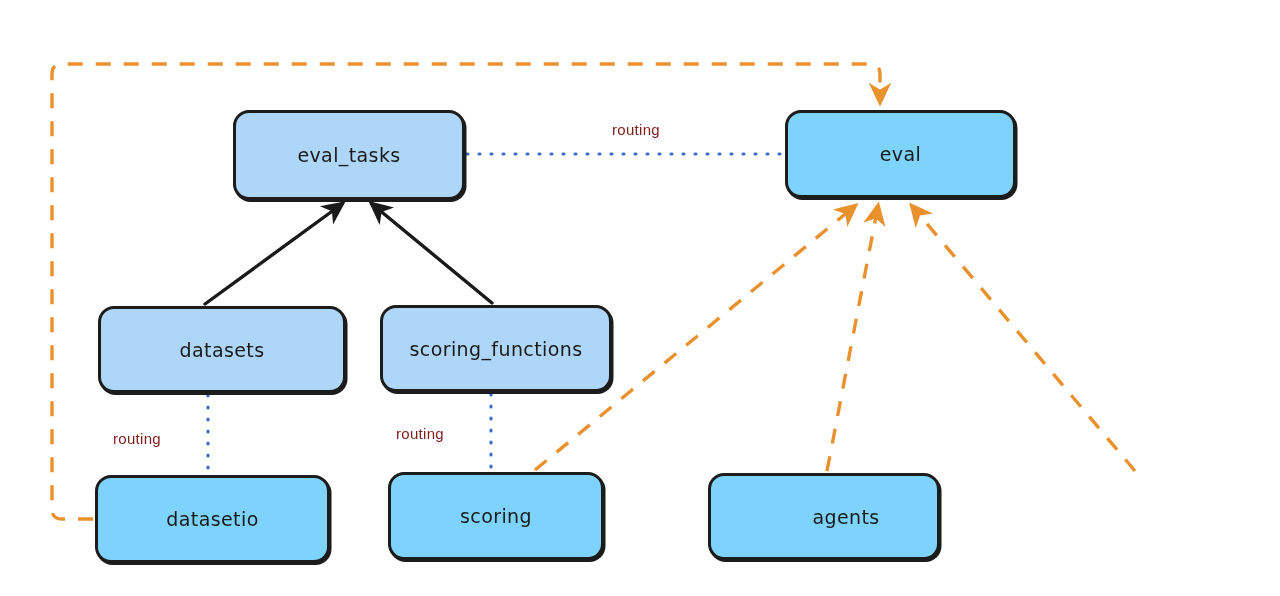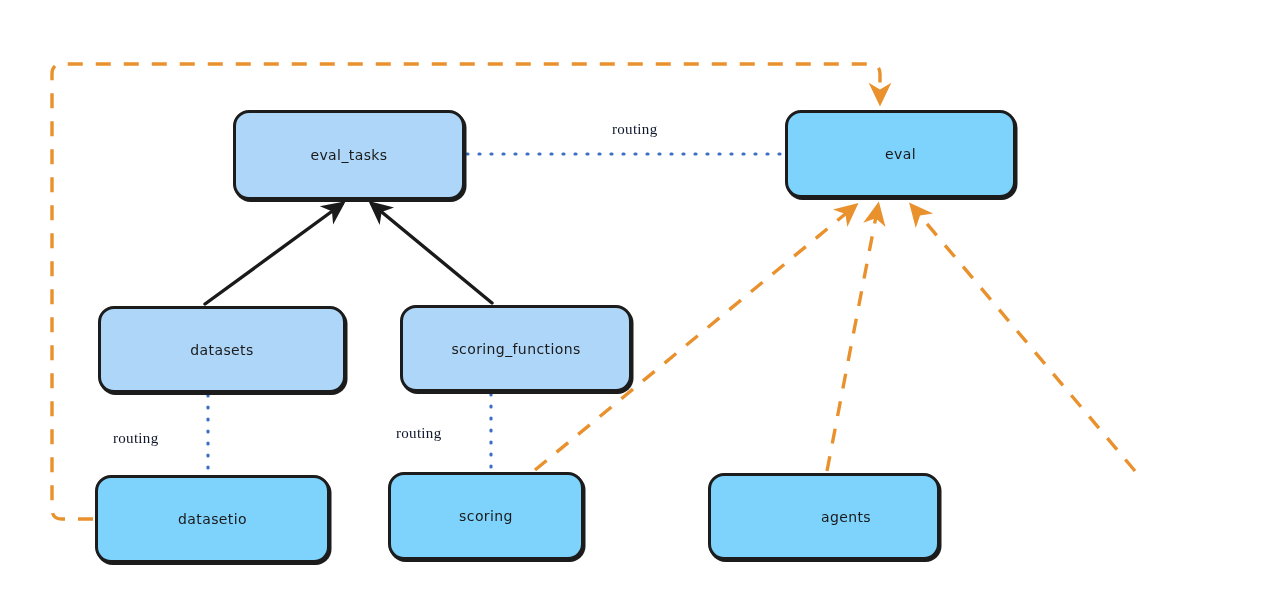--- a/index.html
+++ b/index.html
@@ -27,34 +27,34 @@
   }
   .node {
     position: absolute;
     box-sizing: border-box;
     display: flex;
     align-items: center;
     justify-content: center;
     border: 3px solid #1c1c1c;
     border-radius: 16px;
     box-shadow: 1.5px 2px 0 0 #1c1c1c;
-    font-size: 14px;
+    font-size: 19px;
     color: #1a1a1a;
     letter-spacing: 0.4px;
     text-align: center;
     font-family: "DejaVu Sans", sans-serif;
   }
   .node.blue  { background: #aed6f8; }
   .node.green { background: #7dd3fc; }
 
   .edge-label {
     position: absolute;
     font-size: 15px;
-    color: #0f172a;
-    font-family: Liberation Serif, serif;
+    color: #7f1d1d;
+    font-family: Liberation Sans, sans-serif;
     white-space: nowrap;
     letter-spacing: 0.3px;
   }
 </style>
 </head>
 <body>
 
 <div id="canvas">
 
   <svg id="edge-layer" viewBox="0 0 1280 596" xmlns="http://www.w3.org/2000/svg">
@@ -85,25 +85,25 @@
 
     <path d="M 1135 471 L 912 206" fill="none" stroke="#e8912d" stroke-width="3.4" stroke-linecap="butt" stroke-dasharray="15 13" marker-end="url(#arrow-orange)"></path>
   </svg>
 
   <div class="node blue" style="left:233px; top:110px; width:232px; height:90px;">eval_tasks</div>
 
   <div class="node green" style="left:785px; top:110px; width:231px; height:88px;">eval</div>
 
   <div class="node blue" style="left:98px; top:306px; width:248px; height:87px;">datasets</div>
 
-  <div class="node blue" style="left:380px; top:305px; width:232px; height:87px;margin-left:20px;">scoring_functions</div>
+  <div class="node blue" style="left:380px; top:305px; width:232px; height:87px;">scoring_functions</div>
 
   <div class="node green" style="left:95px; top:475px; width:235px; height:88px;">datasetio</div>
 
-  <div class="node green" style="left:388px; top:472px; width:196px; height:88px;">scoring</div>
+  <div class="node green" style="left:388px; top:472px; width:216px; height:88px;">scoring</div>
 
   <div class="node green" style="left:708px; top:473px; width:232px; height:87px;padding-left:44px;">agents</div>
 
 
   <div class="edge-label" style="left:612px; top:121px;">routing</div>
 
   <div class="edge-label" style="left:113px; top:430px;">routing</div>
 
   <div class="edge-label" style="left:396px; top:425px;">routing</div>
 

